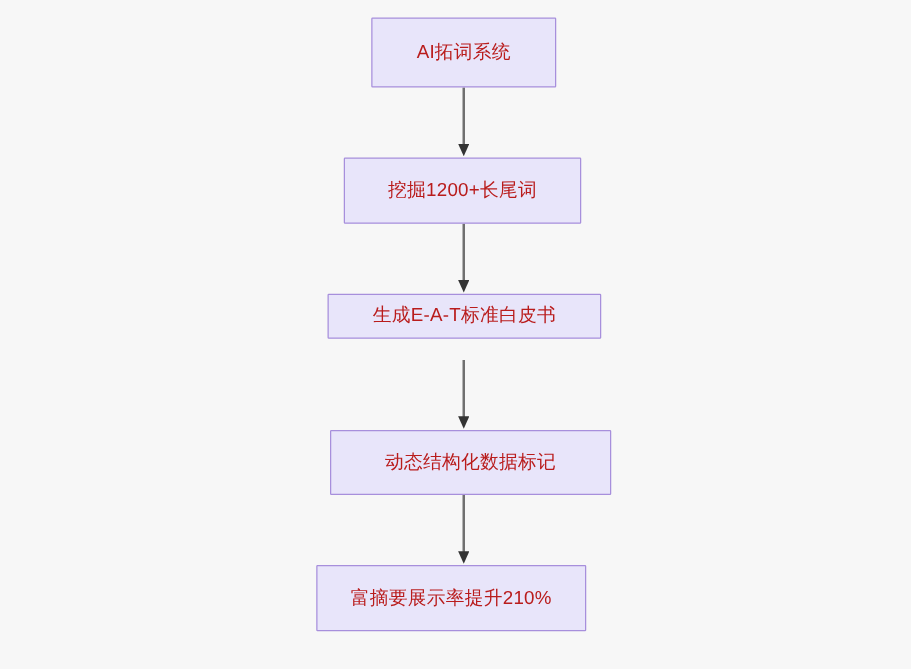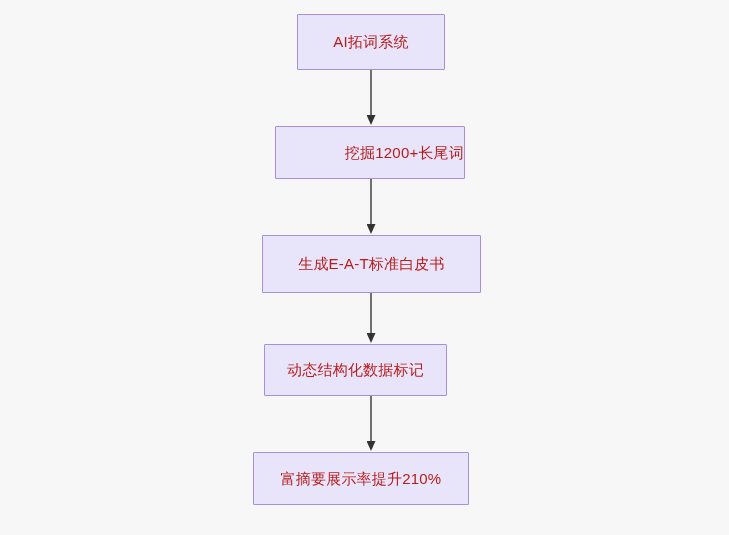--- a/index.html
+++ b/index.html
@@ -39,23 +39,23 @@
     font-size: 15px;
     line-height: 1.2;
     white-space: nowrap;
     letter-spacing: 0.2px;
   }
   .node-label {
     display: block;
   }
   
   #node-1 { left: 297px; top: 14px;  width: 148px; height: 56px; }
-  #node-2 { left: 275px; top: 126px; width: 190px; height: 53px; justify-content: flex-end; }
-  #node-3 { left: 262px; top: 235px; width: 219px; height: 58px; }
-  #node-4 { left: 264px; top: 344px; width: 183px; height: 52px; }
+  #node-2 { left: 275px; top: 126px; width: 190px; height: 53px; }
+  #node-3 { left: 262px; top: 235px; width: 219px; height: 36px; }
+  #node-4 { left: 264px; top: 344px; width: 225px; height: 52px; }
   #node-5 { left: 253px; top: 452px; width: 216px; height: 53px; }
 </style>
 </head>
 <body>
 
 <div id="flowchart">
 
   <svg class="edge-layer" width="729" height="535" viewBox="0 0 729 535" xmlns="http://www.w3.org/2000/svg">
     <defs>
       <marker id="arrowhead" markerWidth="10" markerHeight="9" refX="2" refY="4.5" orient="auto" markerUnits="userSpaceOnUse">

